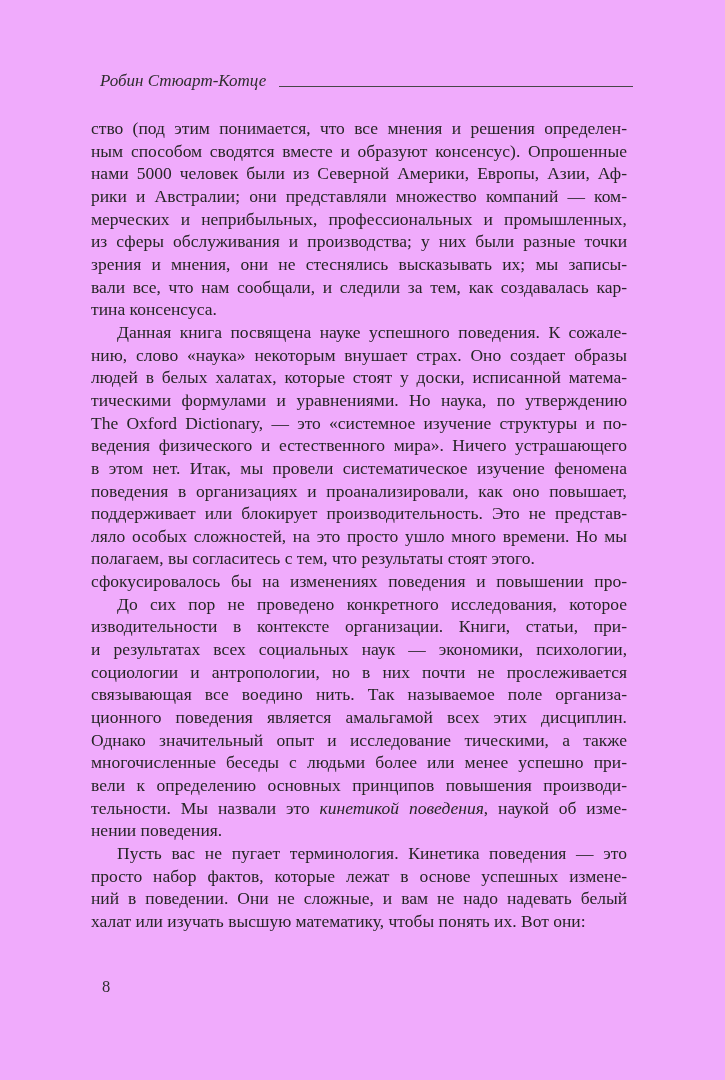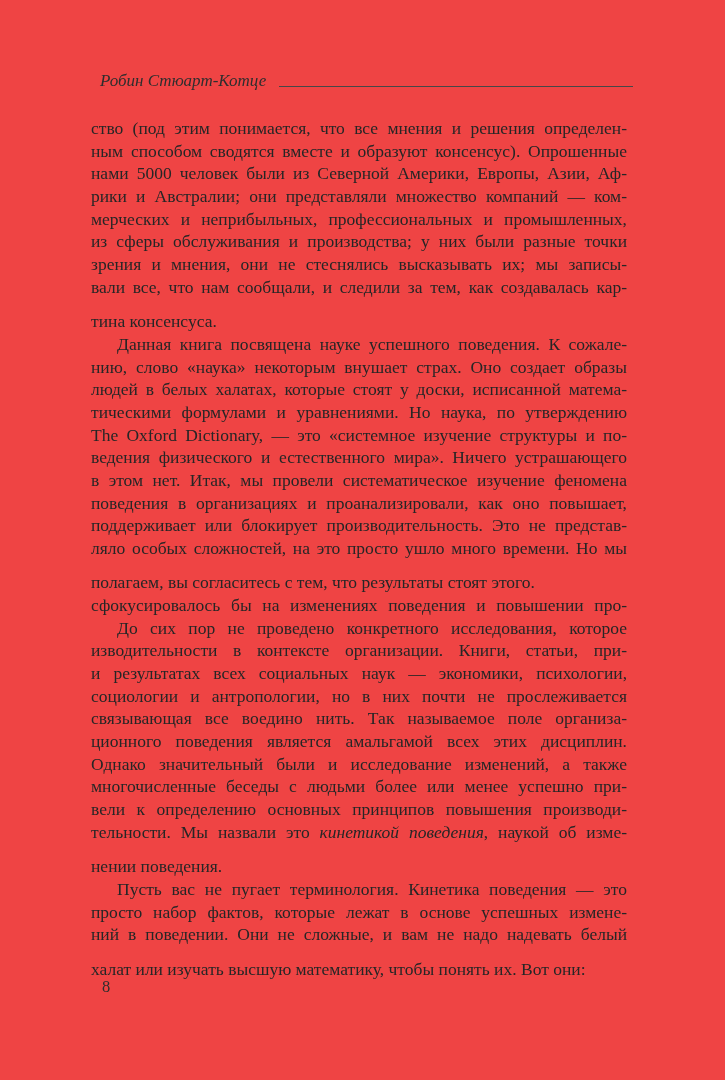--- a/index.html
+++ b/index.html
@@ -4,21 +4,21 @@
 <style>
   html, body {
     margin: 0;
     padding: 0;
     background: #ffffff;
   }
   .page {
     position: relative;
     width: 725px;
     height: 1080px;
-    background: #ef4444;
+    background: #f0abfc;
     font-family: "Liberation Serif", "DejaVu Serif", serif;
     color: #2a2a2a;
     overflow: hidden;
   }
   
   .running-header {
     position: absolute;
     top: 71px;
     left: 100px;
     right: 92px;
@@ -47,21 +47,20 @@
   }
   .line {
     text-align: justify;
     text-align-last: justify;
   }
   .line.indent {
     text-indent: 26px;
   }
   .line.end {
     text-align-last: left;
-    margin-top: 12px;
   }
   .line em {
     font-style: italic;
   }
   
   .page-number {
     position: absolute;
     left: 102px;
     top: 977px;
     font-size: 16.5px;
@@ -99,21 +98,21 @@
       <div class="line"><span>поддерживает или блокирует производительность. Это не представ-</span></div>
       <div class="line"><span>ляло особых сложностей, на это просто ушло много времени. Но мы</span></div>
       <div class="line end"><span>полагаем, вы согласитесь с тем, что результаты стоят этого.</span></div>
       <div class="line"><span>сфокусировалось бы на изменениях поведения и повышении про-</span></div>
       <div class="line indent"><span>До сих пор не проведено конкретного исследования, которое</span></div>
       <div class="line"><span>изводительности в контексте организации. Книги, статьи, при-</span></div>
       <div class="line"><span>и результатах всех социальных наук — экономики, психологии,</span></div>
       <div class="line"><span>социологии и антропологии, но в них почти не прослеживается</span></div>
       <div class="line"><span>связывающая все воедино нить. Так называемое поле организа-</span></div>
       <div class="line"><span>ционного поведения является амальгамой всех этих дисциплин.</span></div>
-      <div class="line"><span>Однако значительный были и исследование изменений, а также</span></div>
+      <div class="line"><span>Однако значительный опыт и исследование тическими, а также</span></div>
       <div class="line"><span>многочисленные беседы с людьми более или менее успешно при-</span></div>
       <div class="line"><span>вели к определению основных принципов повышения производи-</span></div>
       <div class="line"><span>тельности. Мы назвали это </span><em>кинетикой поведения</em><span>, наукой об изме-</span></div>
       <div class="line end"><span>нении поведения.</span></div>
       <div class="line indent"><span>Пусть вас не пугает терминология. Кинетика поведения — это</span></div>
       <div class="line"><span>просто набор фактов, которые лежат в основе успешных измене-</span></div>
       <div class="line"><span>ний в поведении. Они не сложные, и вам не надо надевать белый</span></div>
       <div class="line end"><span>халат или изучать высшую математику, чтобы понять их. Вот они:</span></div>
     </div>
 

